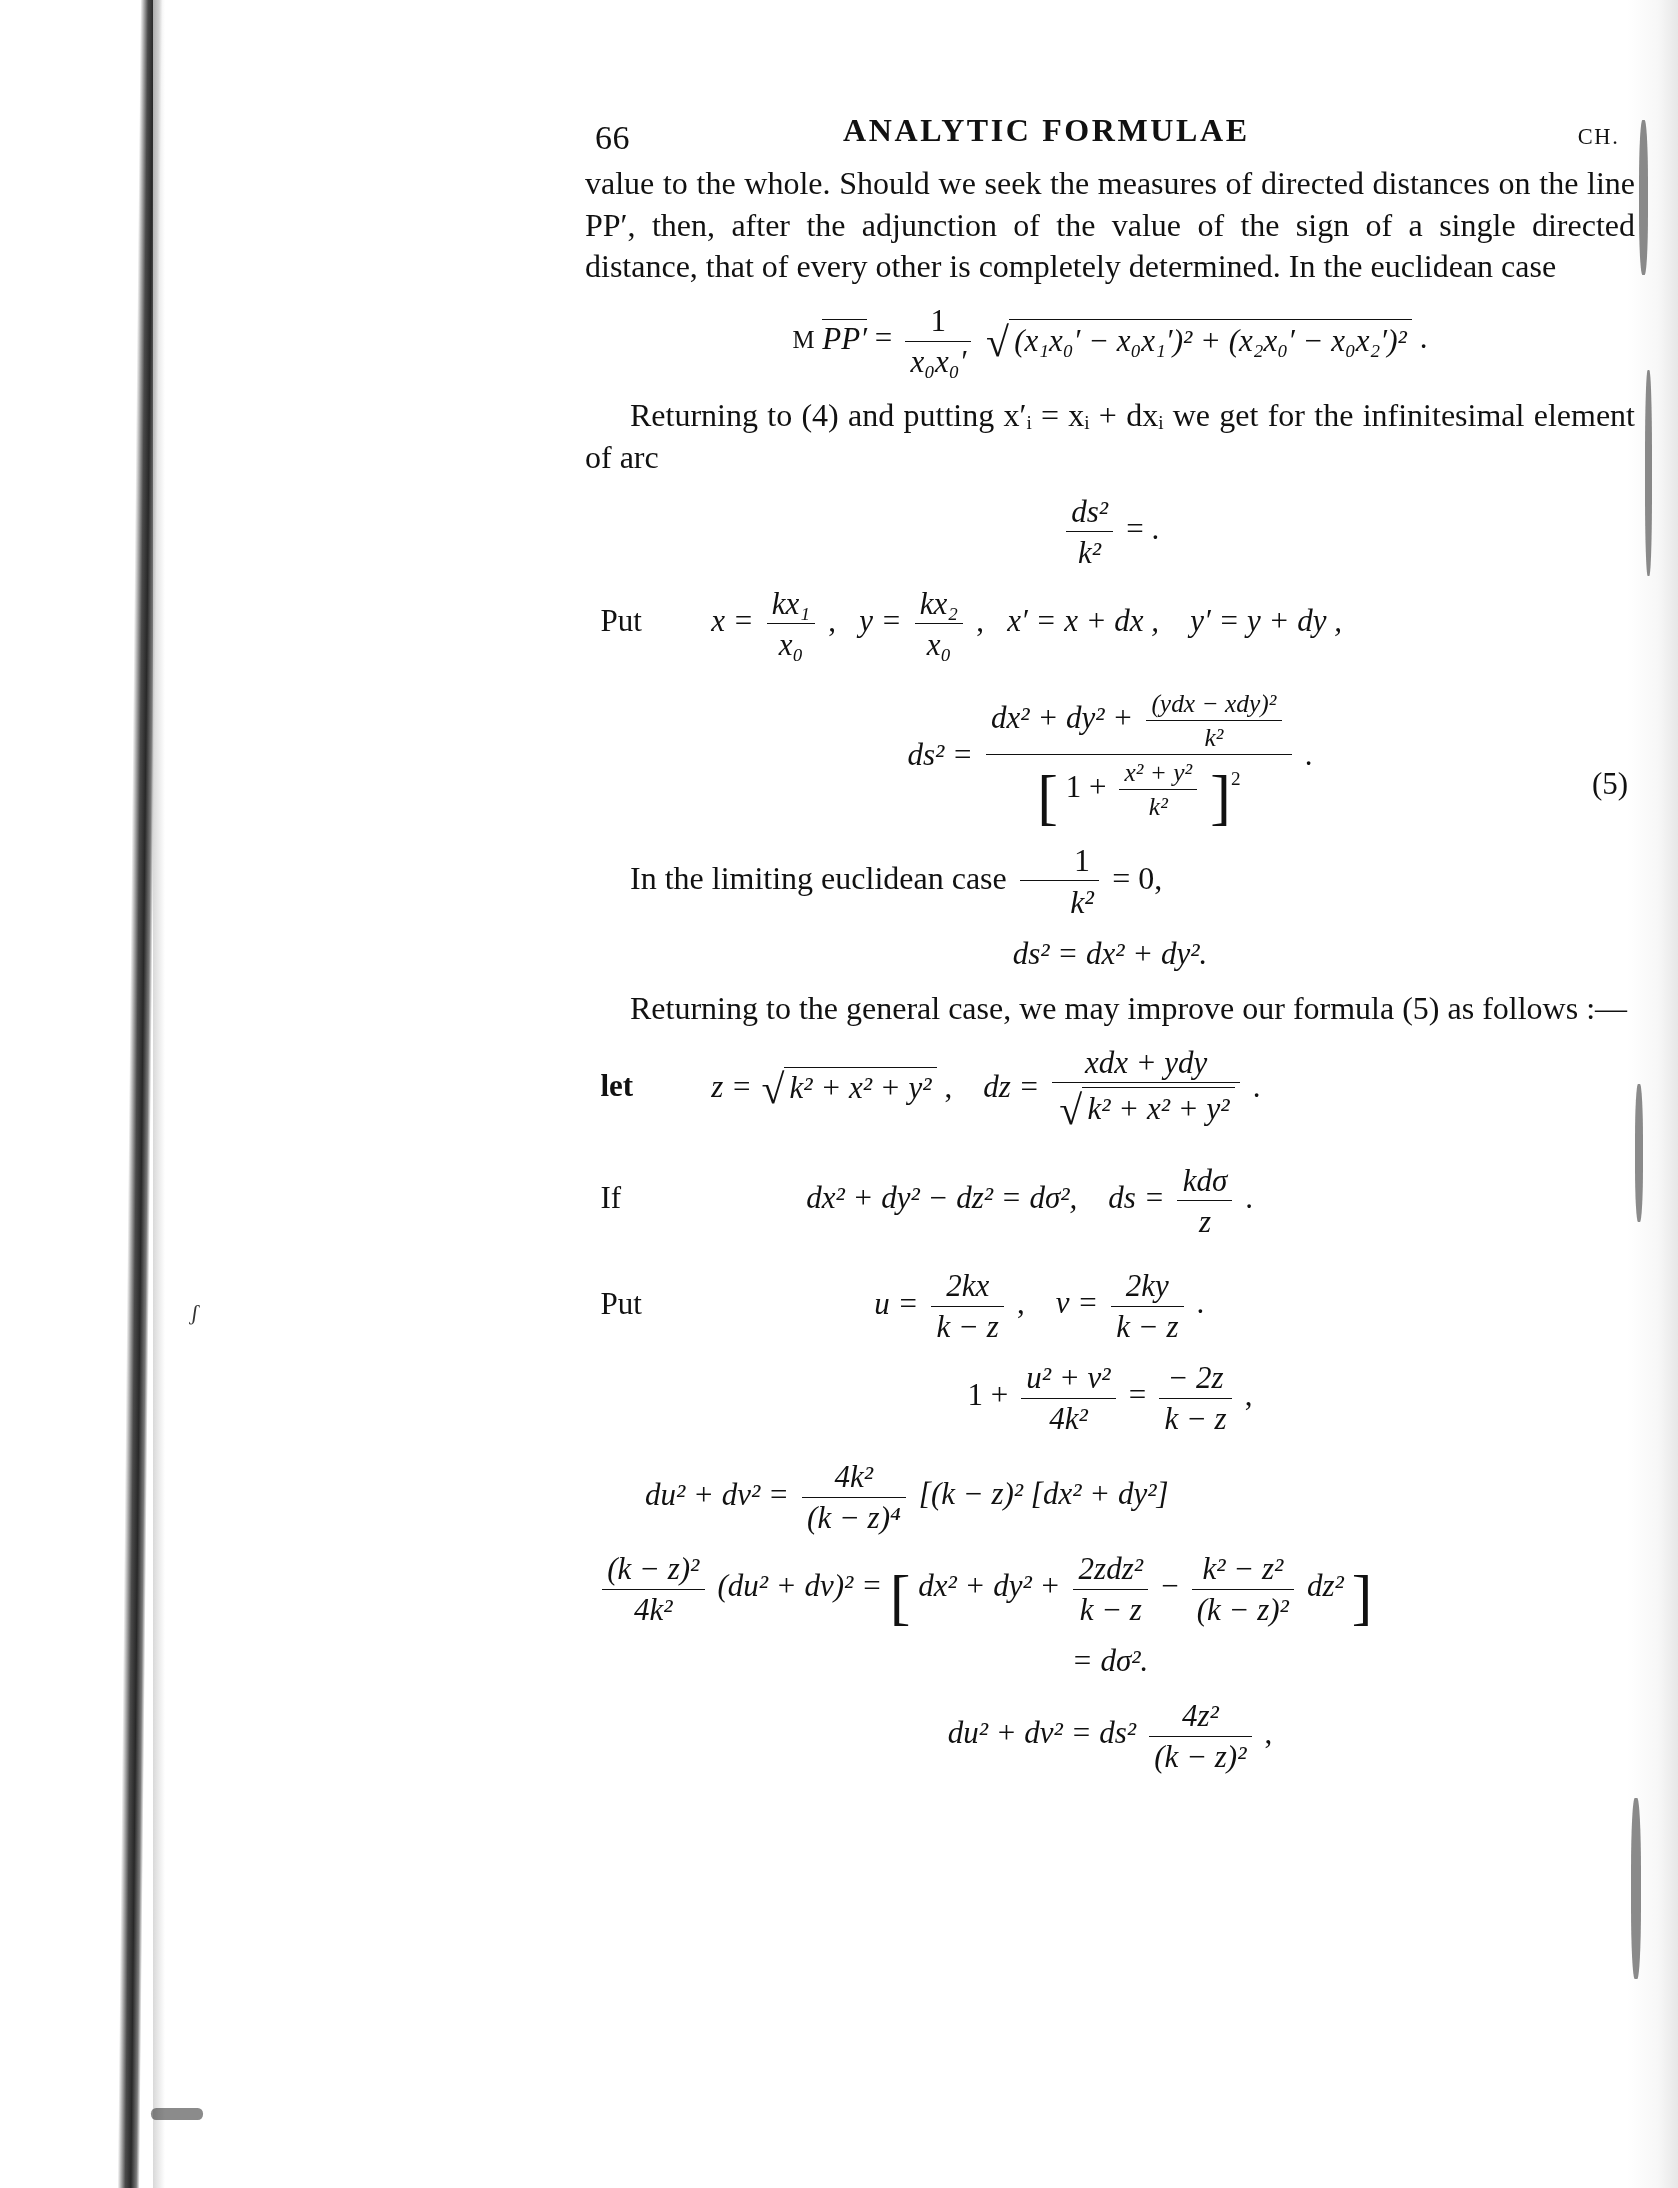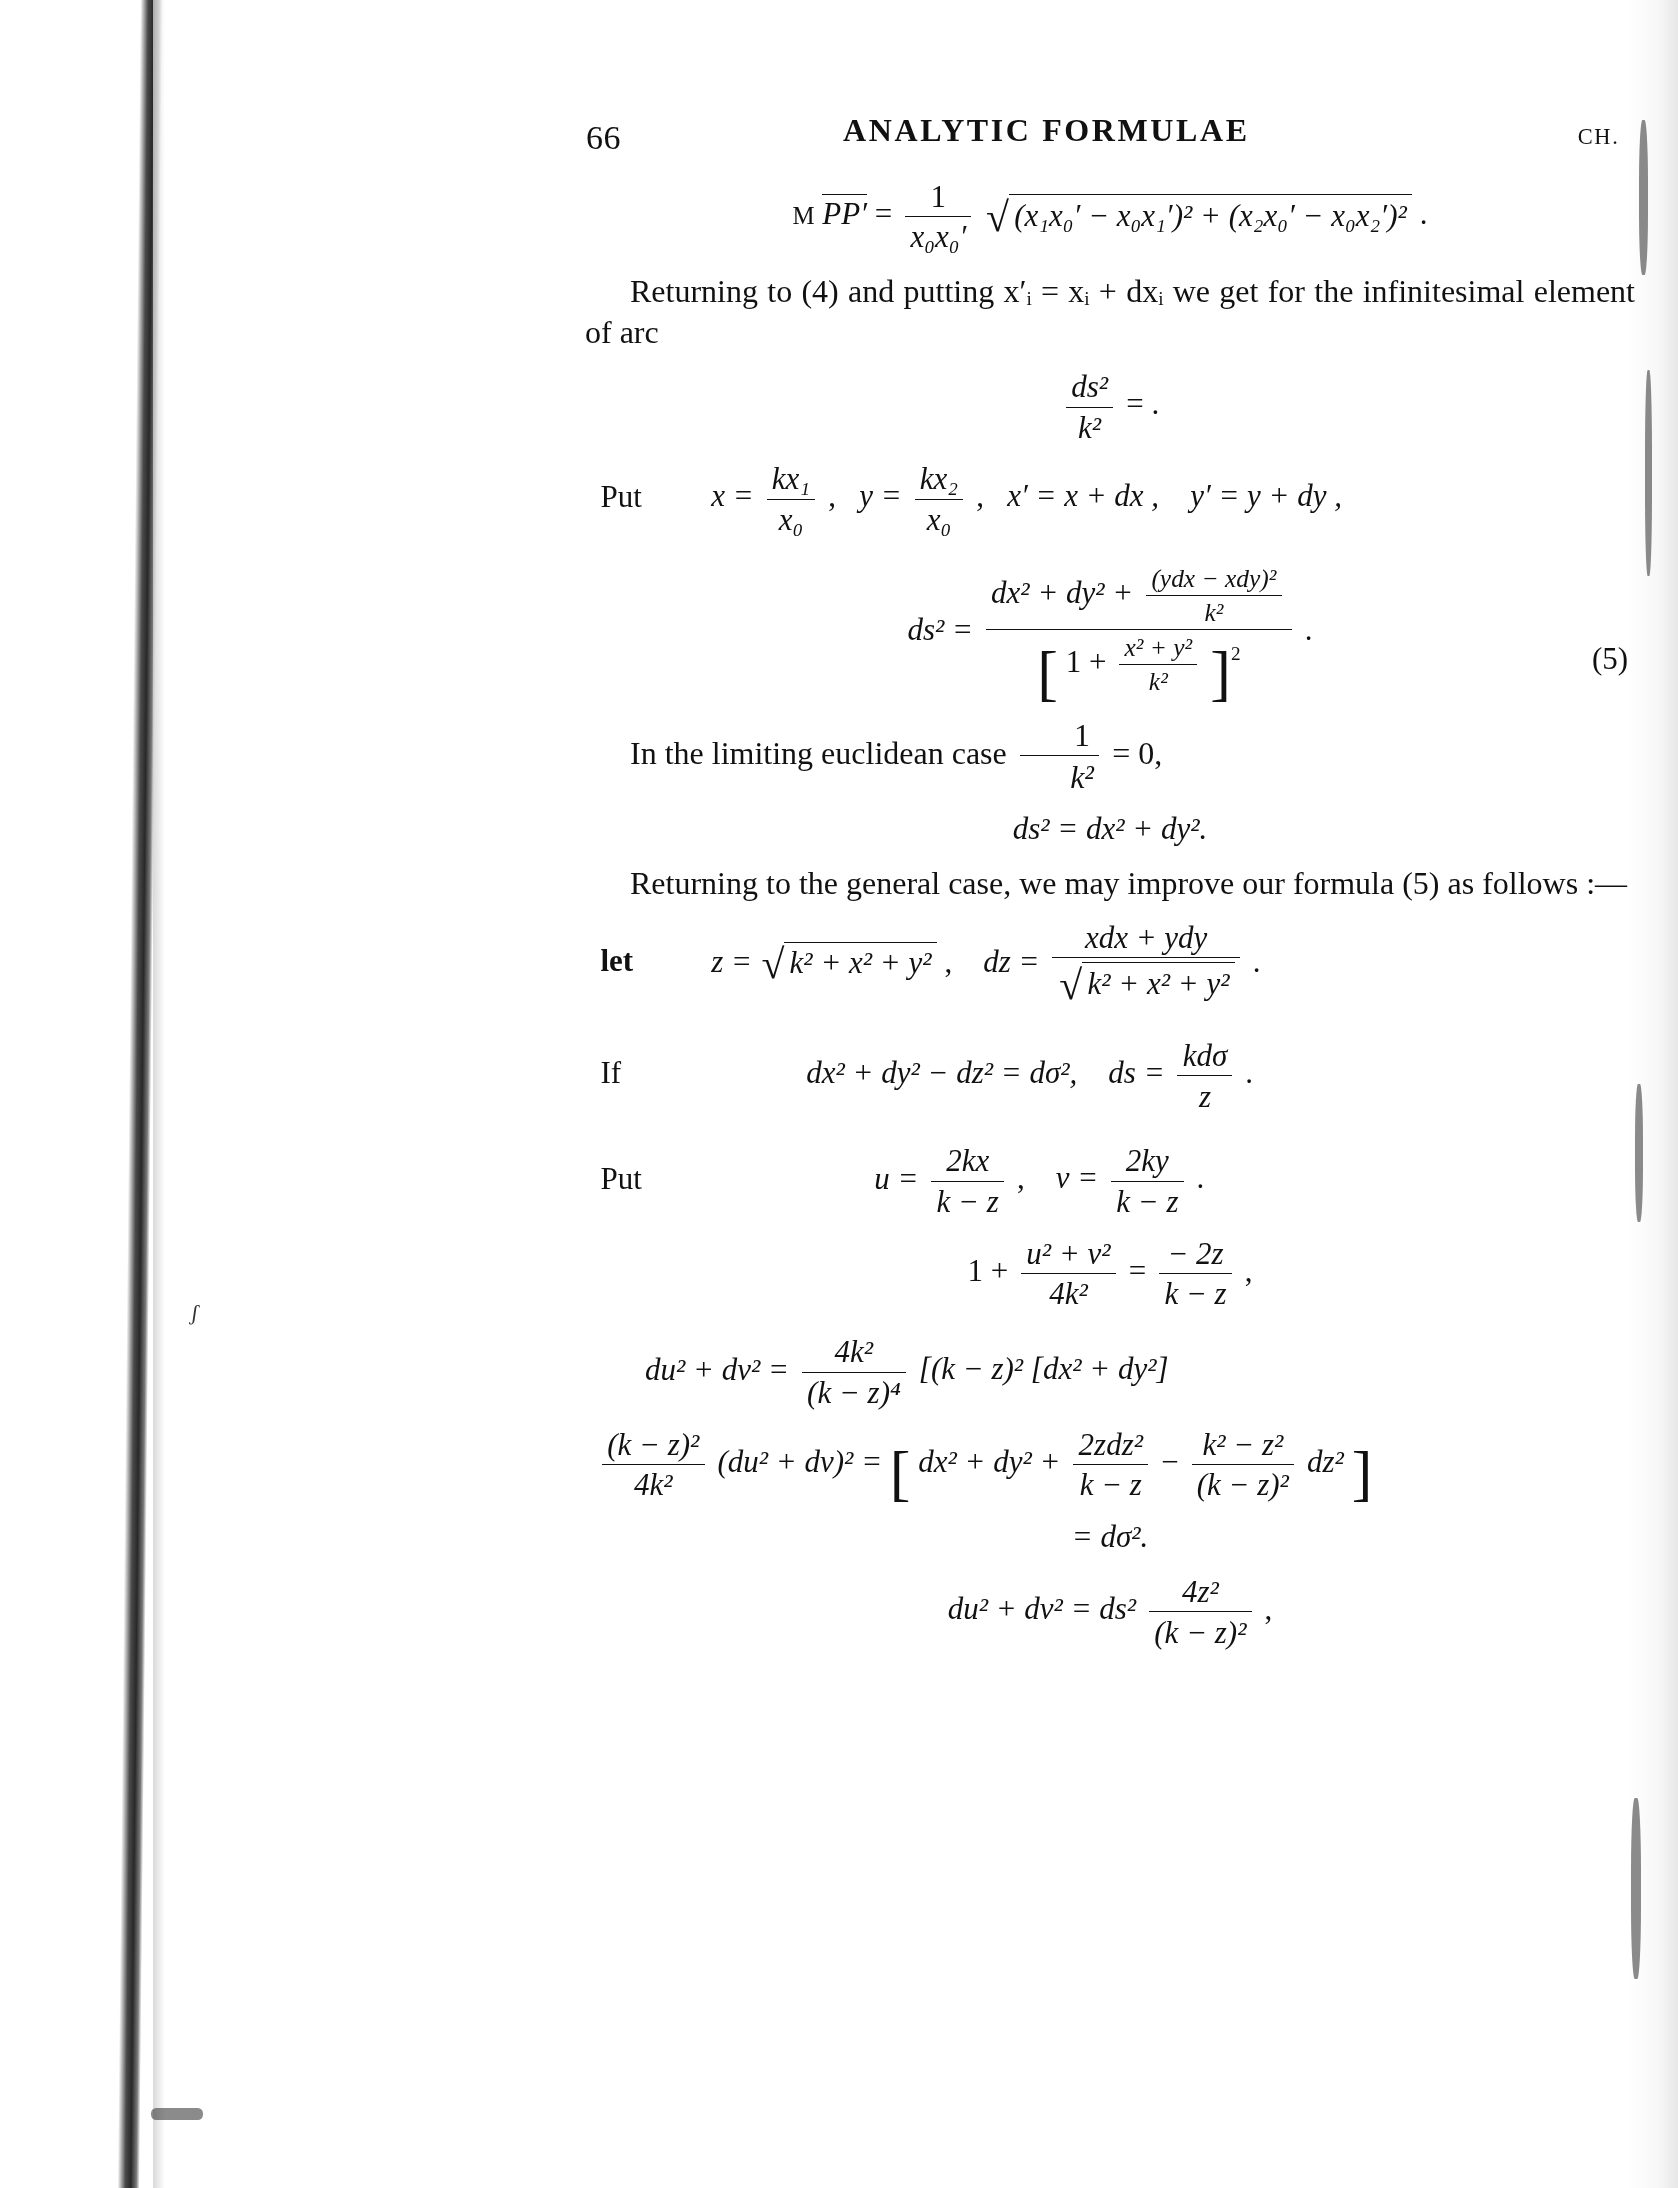--- a/index.html
+++ b/index.html
@@ -73,21 +73,21 @@
     top: 103px;
     width: 1050px;
   }
 
   .header-row {
     position: relative;
     height: 60px;
   }
   .folio {
     position: absolute;
-    left: 1px;
+    left: 10px;
     top: 15.5px;
     font-size: 34px;
     letter-spacing: 0.4px;
   }
   .running-head {
     position: absolute;
     left: 258px;
     top: 8.6px;
     font-size: 32px;
     letter-spacing: 2.6px;
@@ -193,20 +193,21 @@
   <div class="margin-mark">ʃ</div>
 
   <div class="content">
 
     <div class="header-row">
       <div class="folio">66</div>
       <div class="running-head">ANALYTIC FORMULAE</div>
       <div class="ch-label">CH.</div>
     </div>
 
+    <p class="para">value to the whole.   Should we seek the measures of directed distances on the line PP′, then, after the adjunction of the value of the sign of a single directed distance, that of every other is completely determined.   In the euclidean case</p>
 
     <div class="eq">
       <span class="sc">M</span>
       <span class="mi ovl">PP′</span>
       <span>=</span>
       <span class="frac">
         <span class="num">1</span>
         <span class="den mi">x₀x₀′</span>
       </span>
       <span class="sqrt">

